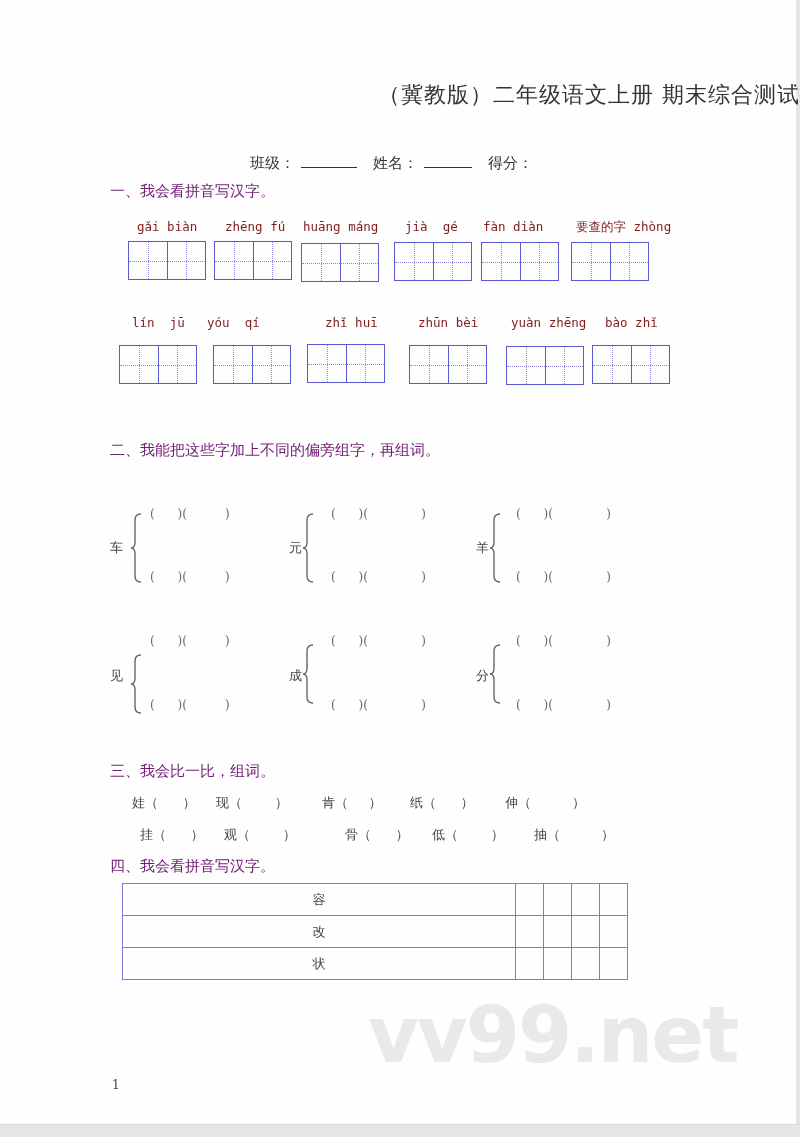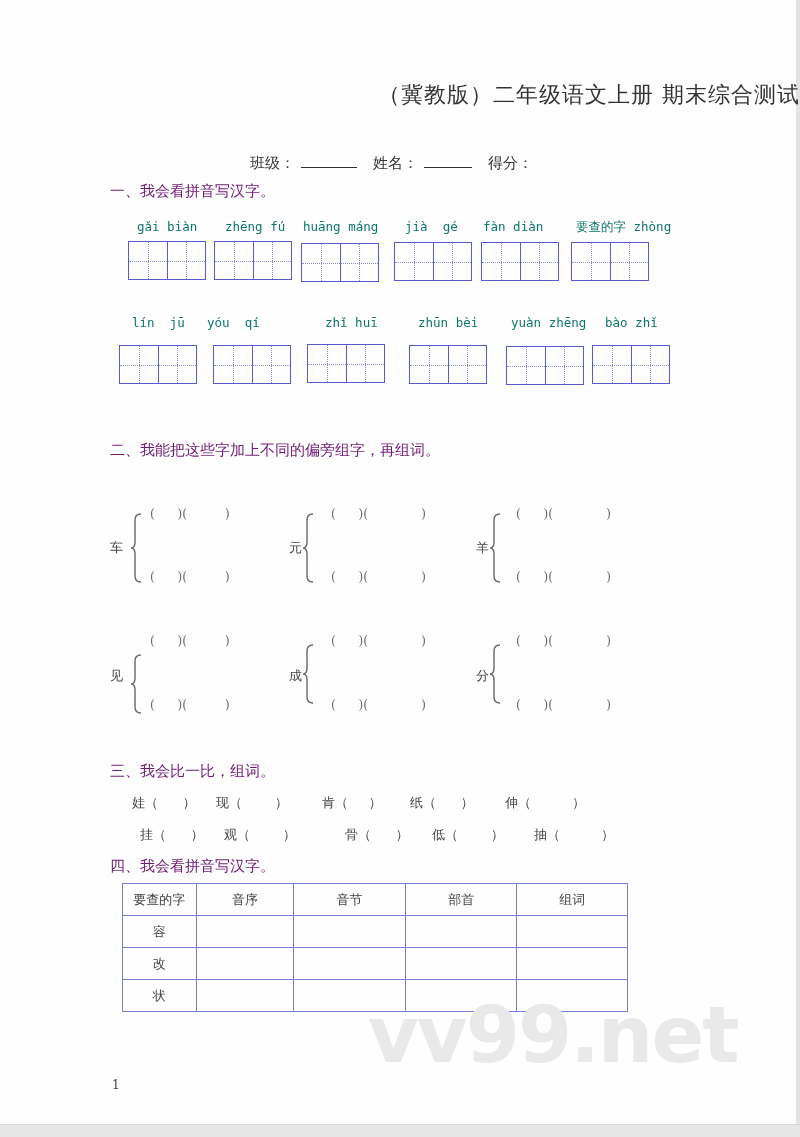--- a/index.html
+++ b/index.html
@@ -9,21 +9,21 @@
       font-family: "DejaVu Serif", "Liberation Serif", serif;
       color: #333;
     }
     .page-edge-right { position: absolute; right: 0; top: 0; width: 4px; height: 1137px; background: #e4e4e4; }
     .page-edge-bottom { position: absolute; left: 0; bottom: 0; width: 800px; height: 12px; background: #e6e6e6; border-top: 1px solid #d8d8d8; }
     .abs { position: absolute; }
     .title { left: 0; width: 800px; top: 80px; text-align: right; font-size: 22px; color: #333; letter-spacing: 1px; }
     .info { top: 154px; left: 250px; font-size: 15px; color: #333; display: flex; align-items: baseline; }
     .info .blank { display: inline-block; border-bottom: 1px solid #333; margin: 0 16px 0 6px; }
     .sec { font-size: 15px; color: #701a75; left: 110px; }
-    .pinyin { font-family: "DejaVu Sans Mono", "Liberation Mono", monospace; font-size: 12.5px; color: #0f766e; white-space: pre; }
+    .pinyin { font-family: "DejaVu Sans Mono", "Liberation Mono", monospace; font-size: 12.5px; color: #7f1d1d; white-space: pre; }
     .tian { border: 1.6px solid #5a5ad0; display: flex; box-sizing: border-box; }
     .tian .cell { flex: 1; position: relative; box-sizing: border-box; }
     .tian .cell + .cell { border-left: 1.6px solid #5a5ad0; }
     .tian .cell::before { content: ""; position: absolute; left: 50%; top: 0; bottom: 0; border-left: 1px dotted #8b8be0; }
     .tian .cell::after { content: ""; position: absolute; top: 50%; left: 0; right: 0; border-top: 1px dotted #8b8be0; }
     .brace-char { font-size: 13px; color: #444; }
     .paren { font-size: 12px; color: #666; white-space: pre; }
     .row3 { font-size: 13px; color: #444; white-space: pre; }
     table.fill { border-collapse: collapse; position: absolute; left: 122px; top: 883px; width: 506px; }
     table.fill td { border: 1.3px solid #7b7bd8; height: 31px; text-align: center; font-size: 13px; color: #444; padding: 0; }
@@ -172,27 +172,20 @@
 
 <div class="abs row3" style="left:140px; top:826px">挂（      ）</div>
 <div class="abs row3" style="left:224px; top:826px">观（        ）</div>
 <div class="abs row3" style="left:345px; top:826px">骨（      ）</div>
 <div class="abs row3" style="left:432px; top:826px">低（        ）</div>
 <div class="abs row3" style="left:534px; top:826px">抽（          ）</div>
 
 <div class="abs sec" style="top:857px">四、我会看拼音写汉字。</div>
 <table class="fill">
   <tbody>
-      <tr>
-    <td style="width:73px">要查的字</td>
-    <td style="width:97px">音序</td>
-    <td style="width:111px">音节</td>
-    <td style="width:111px">部首</td>
-    <td style="width:110px">组词</td>
-  </tr>
   <tr>
     <td>容</td>
     <td></td>
     <td></td>
     <td></td>
     <td></td>
   </tr>
   <tr>
     <td>改</td>
     <td></td>

